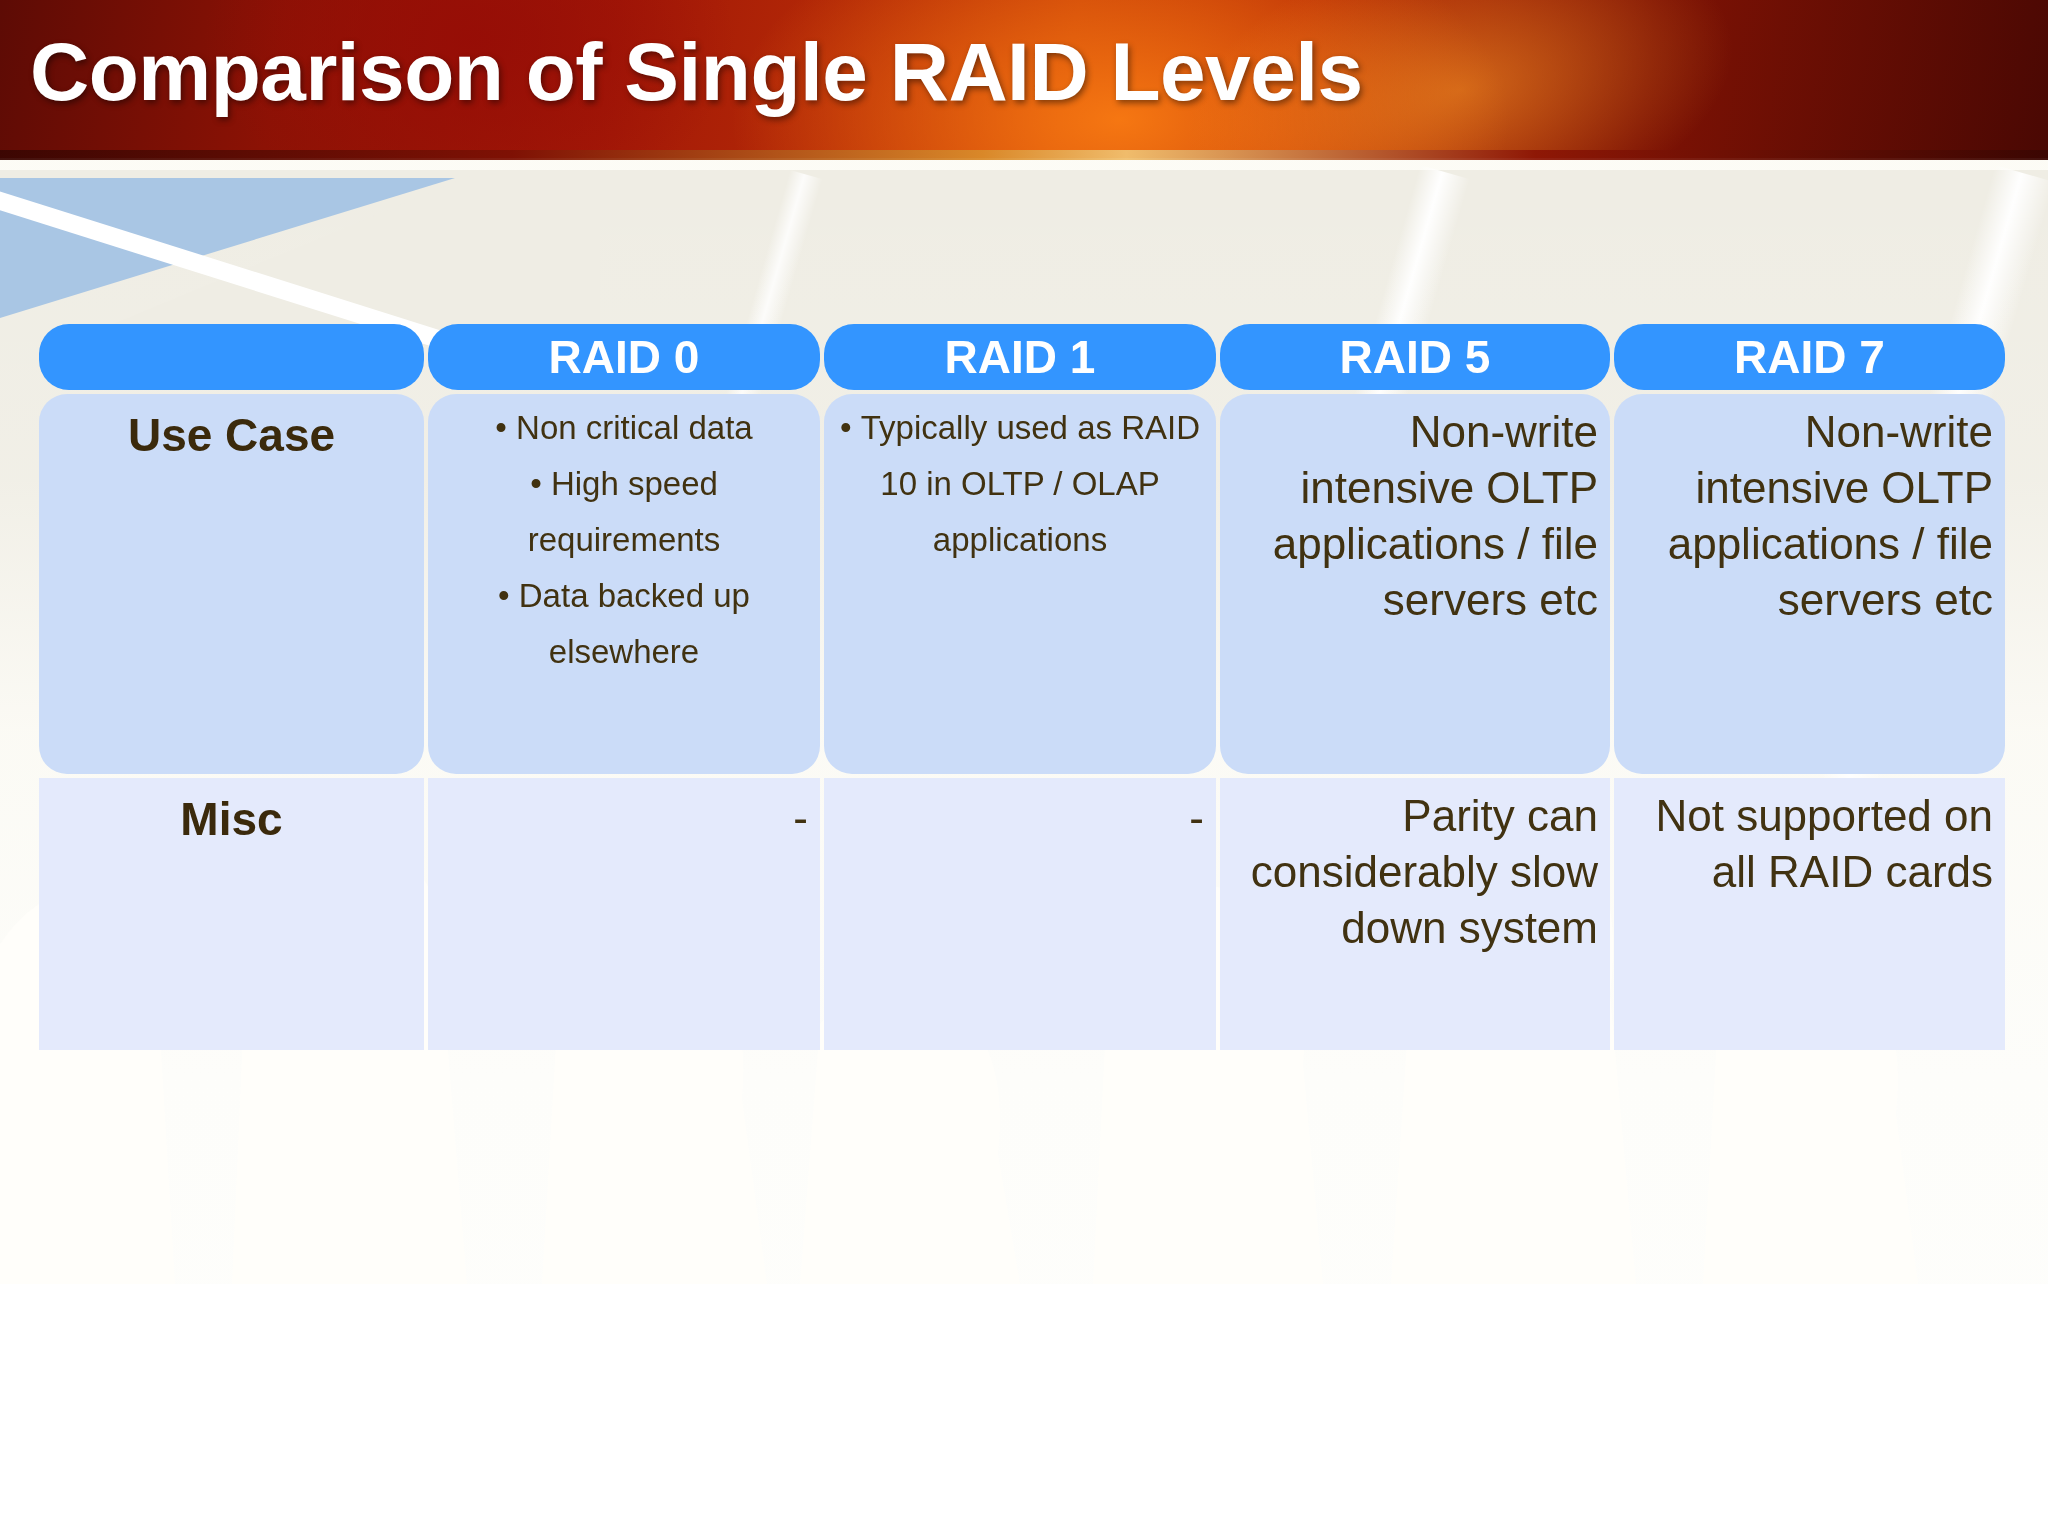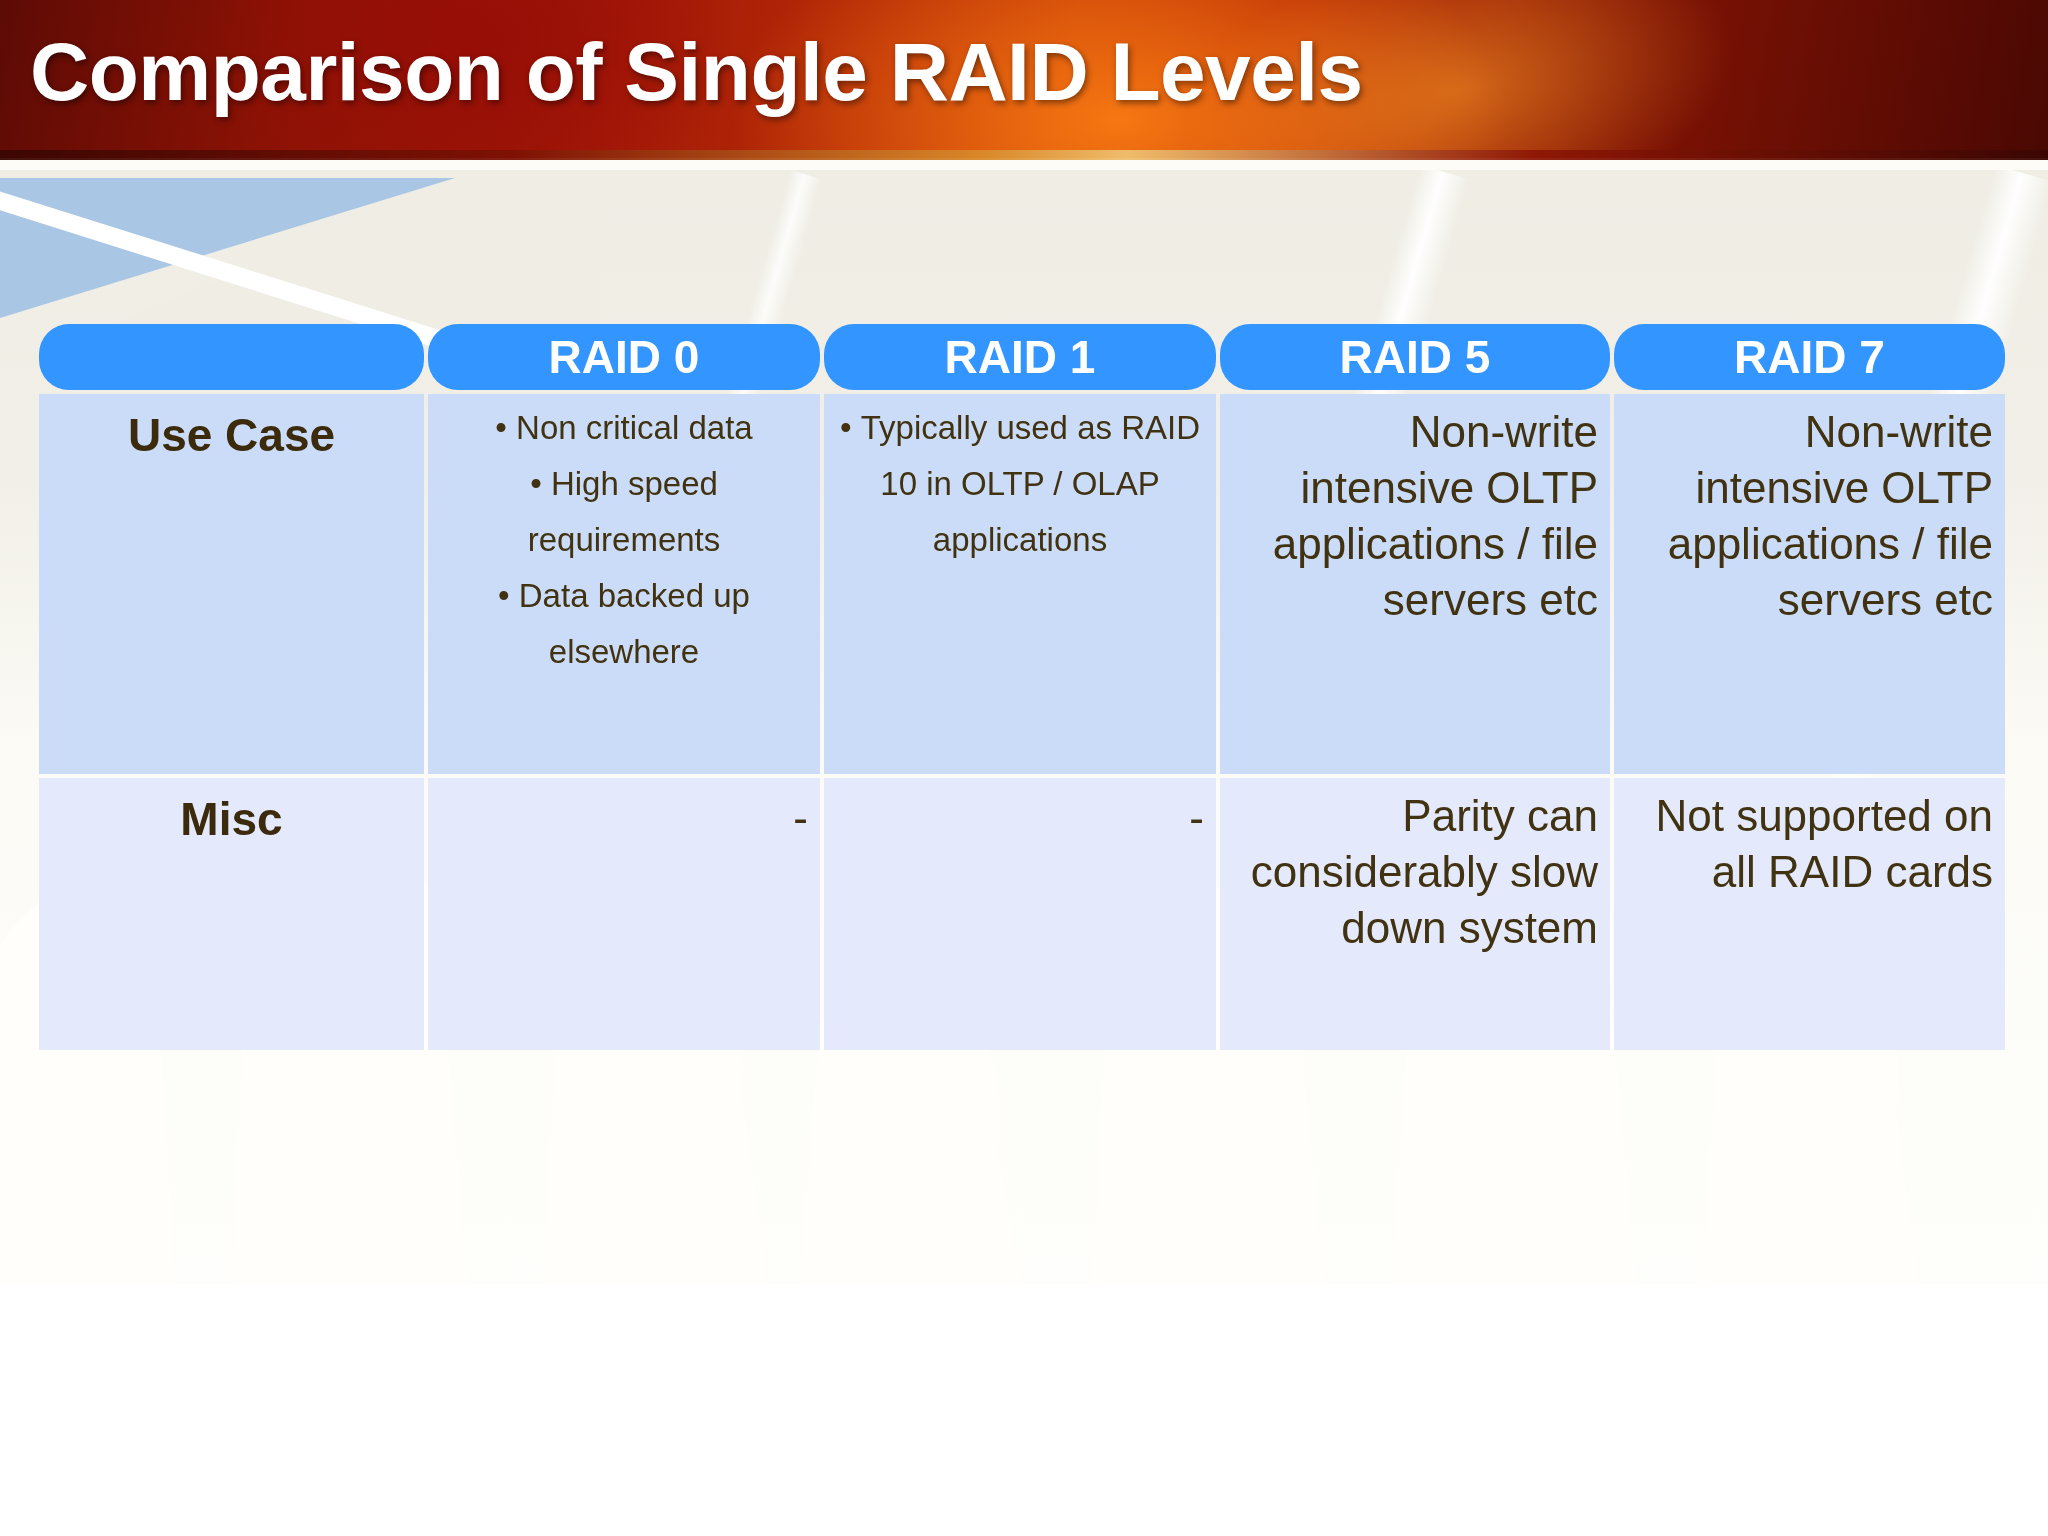--- a/index.html
+++ b/index.html
@@ -159,21 +159,21 @@
     color: #ffffff;
     font-size: 46px;
     font-weight: bold;
     line-height: 66px;
     text-align: center;
     white-space: nowrap;
     border-radius: 30px;
   }
   .hdr-blank { background: #3395ff; }
 
-  .row-usecase td { background: #cbdcf8; height: 380px; }
+  .row-usecase td { background: #cbdcf8; height: 380px; border-radius: 28px; }
   .row-misc td    { background: #e4eafc; height: 272px; }
 
   .cell-inner {
     padding: 10px 12px 0 12px;
     font-size: 44px;
     line-height: 56px;
     color: #413211;
     text-align: right;
   }
   .rowlabel {

